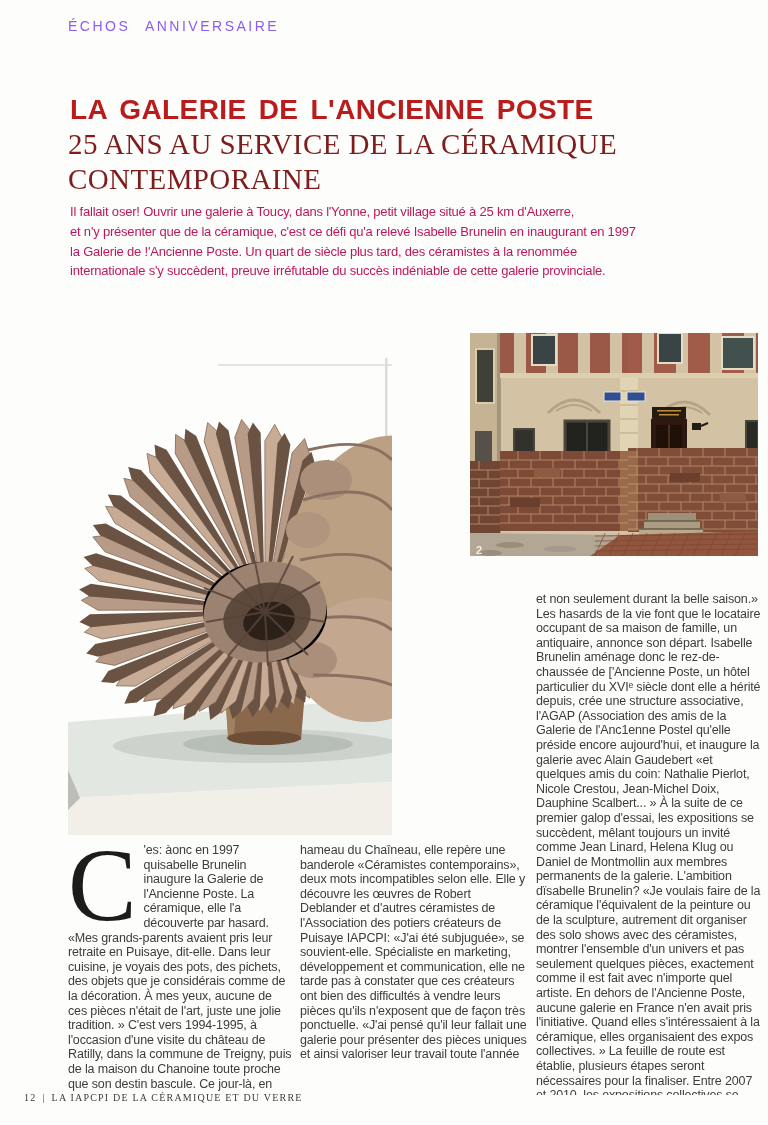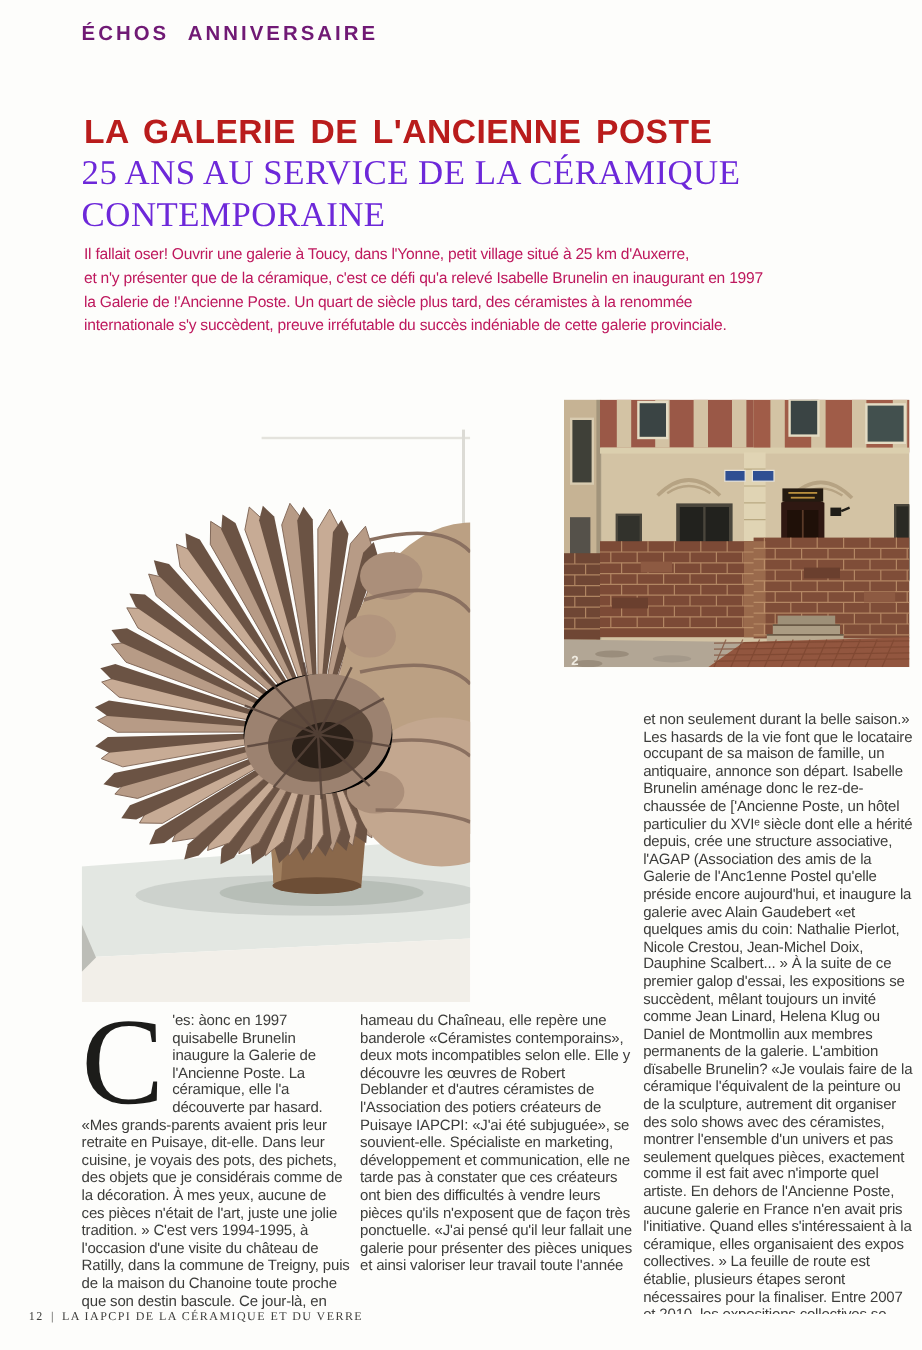--- a/index.html
+++ b/index.html
@@ -1,24 +1,24 @@
 <!DOCTYPE html>
 <html><head>
 <meta charset="utf-8">
 <style>
   html,body{margin:0;padding:0;background:#ffffff;}
   .page{position:relative;width:768px;height:1125px;background:#fdfdfb;overflow:hidden;
         font-family:"Liberation Sans",sans-serif;color:#3b3b39;}
   .abs{position:absolute;}
-  .section-label{left:68px;top:18px;font-size:17px;letter-spacing:2.5px;word-spacing:9px;
-        color:#701a75;font-weight:700;}
+  .section-label{left:68px;top:18px;font-size:14px;letter-spacing:2.5px;word-spacing:9px;
+        color:#8b5cf6;font-weight:400;}
   .title-main{left:70px;top:94px;font-size:28px;font-weight:bold;color:#b91c1c;
         letter-spacing:.4px;word-spacing:4px;white-space:nowrap;}
   .title-sub{left:68px;top:127px;font-family:"Liberation Serif",serif;font-size:29px;
-        color:#6d28d9;line-height:35px;white-space:pre-line;letter-spacing:.4px;}
+        color:#7f1d1d;line-height:35px;white-space:pre-line;letter-spacing:.4px;}
   .intro{left:70px;top:202px;width:640px;font-size:13px;line-height:19.8px;color:#be185d;
         letter-spacing:-.2px;white-space:pre-line;}
   .fig{overflow:hidden;}
   .fig svg{display:block;}
   .col{font-size:12.5px;line-height:14.6px;letter-spacing:-.15px;color:#3c3c3a;
         text-align:left;overflow:hidden;}
   .col1{left:68px;top:843px;width:226px;height:248px;}
   .col2{left:300px;top:843px;width:229px;height:248px;}
   .col3{left:536px;top:592px;width:229px;height:503px;}
   .dropcap{float:left;font-family:"Liberation Serif",serif;font-size:103px;line-height:79px;

